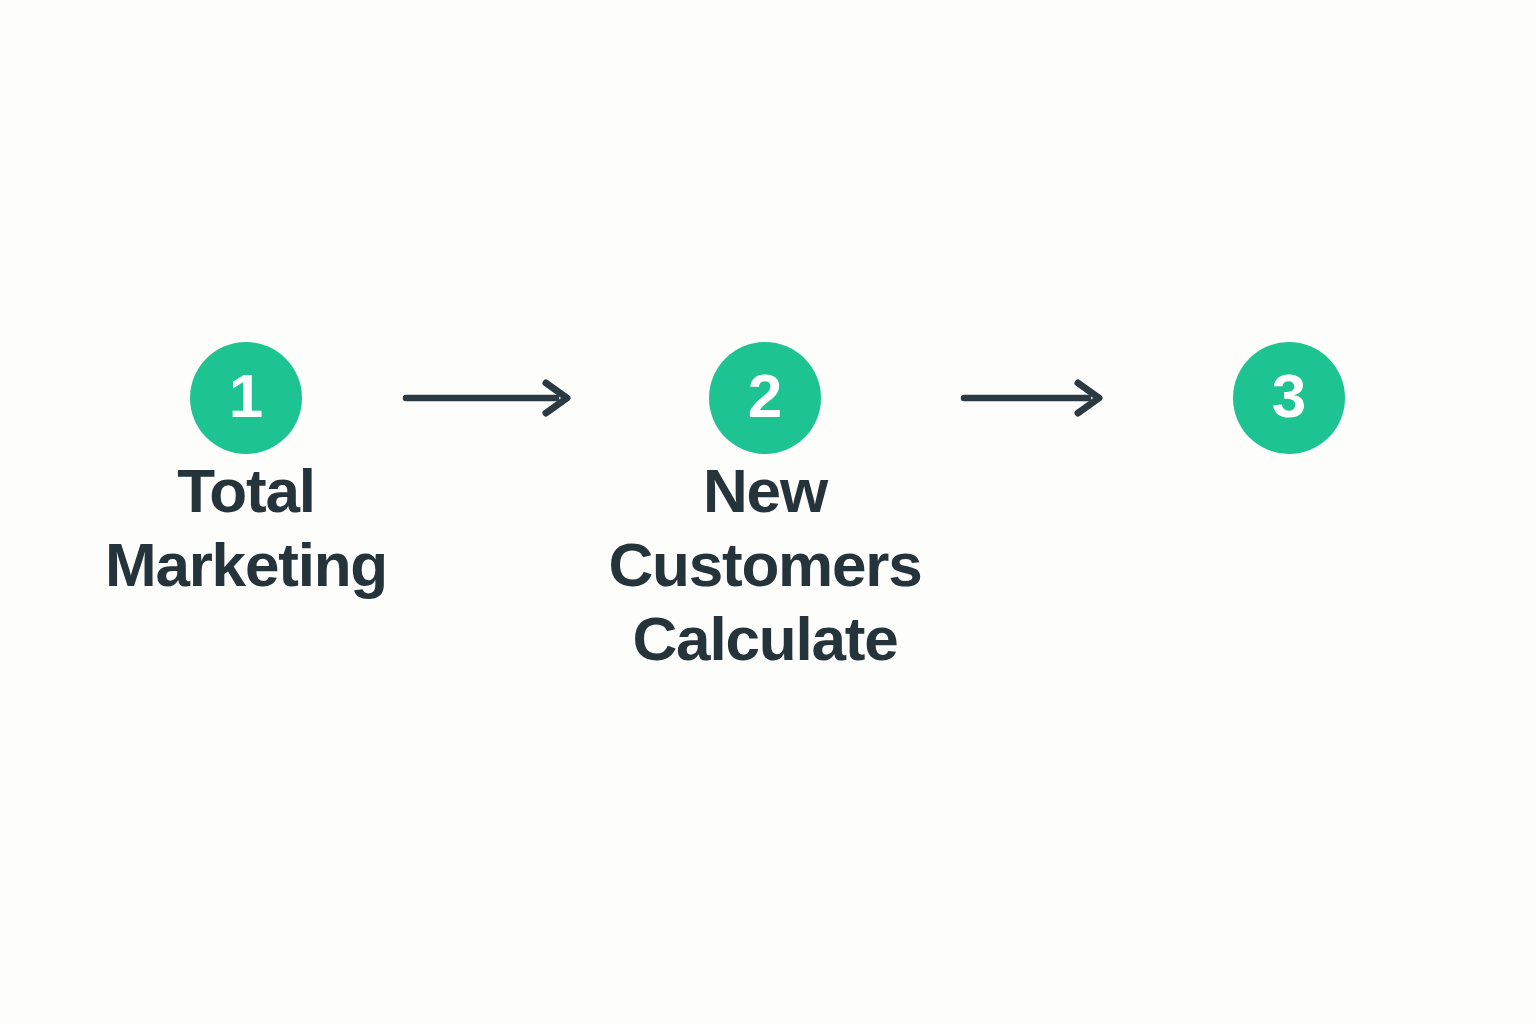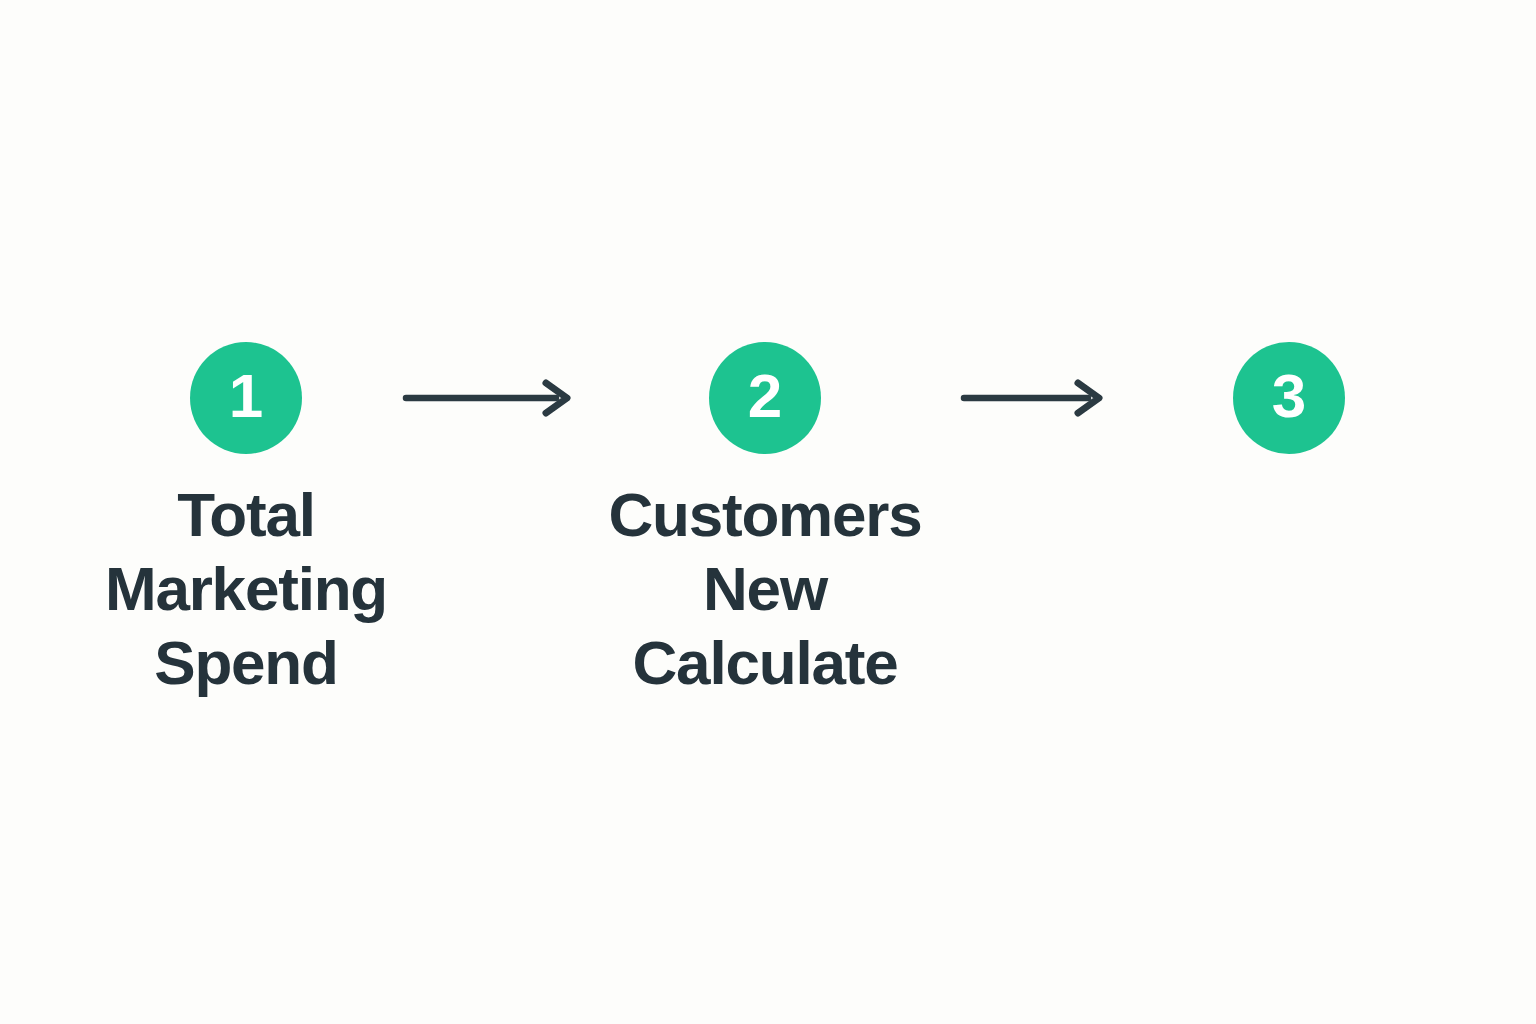--- a/index.html
+++ b/index.html
@@ -44,21 +44,20 @@
     flex: 0 0 auto;
   }
   .circle .num {
     color: var(--number);
     font-size: 62px;
     font-weight: 600;
     line-height: 1;
     padding-bottom: 4px;
   }
   .label {
-    margin-top: 24px;
     color: var(--text);
     font-size: 62px;
     font-weight: 600;
     line-height: 74px;
     letter-spacing: -1.2px;
     text-align: center;
     white-space: nowrap;
   }
   .label .line { display: block; }
   .label .line:empty { display: none; }
@@ -76,38 +75,37 @@
 
 <div class="canvas">
 
   <div class="step step-1">
     <div class="circle">
       <span class="num">1</span>
     </div>
     <div class="label">
       <span class="line">Total</span>
       <span class="line">Marketing</span>
-      <span class="line">Spend</span>
     </div>
   </div>
 
   <div class="arrow arrow-1">
     <svg width="172" height="40" viewBox="0 0 172 40">
       <line x1="6" y1="20" x2="156" y2="20" stroke="currentColor" stroke-width="6.5" stroke-linecap="round"></line>
       <polyline points="146,5 167,20 146,35" fill="none" stroke="currentColor" stroke-width="7" stroke-linecap="round" stroke-linejoin="round"></polyline>
     </svg>
   </div>
 
   <div class="step step-2">
     <div class="circle">
       <span class="num">2</span>
     </div>
     <div class="label">
+      <span class="line">New</span>
       <span class="line">Customers</span>
-      <span class="line">New</span>
       <span class="line">Calculate</span>
     </div>
   </div>
 
   <div class="arrow arrow-2">
     <svg width="146" height="40" viewBox="0 0 146 40">
       <line x1="6" y1="20" x2="130" y2="20" stroke="currentColor" stroke-width="6.5" stroke-linecap="round"></line>
       <polyline points="120,5 141,20 120,35" fill="none" stroke="currentColor" stroke-width="7" stroke-linecap="round" stroke-linejoin="round"></polyline>
     </svg>
   </div>

